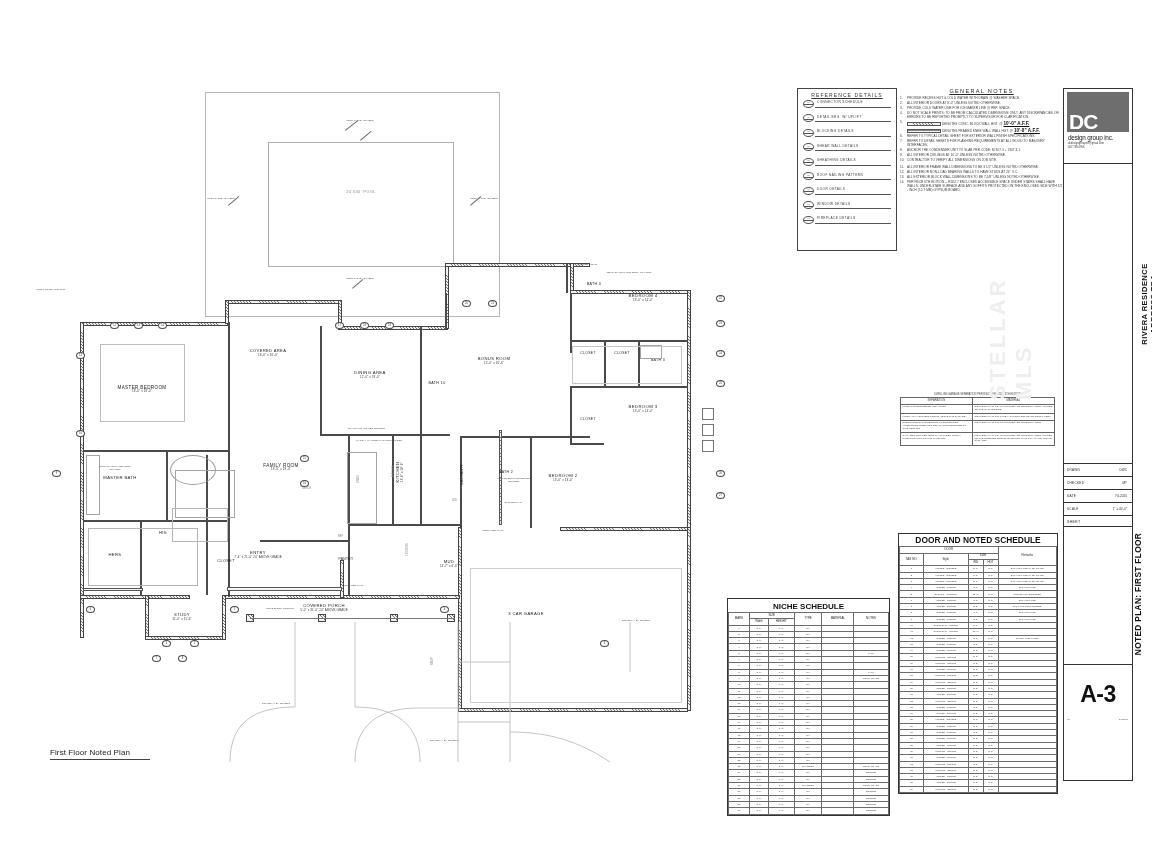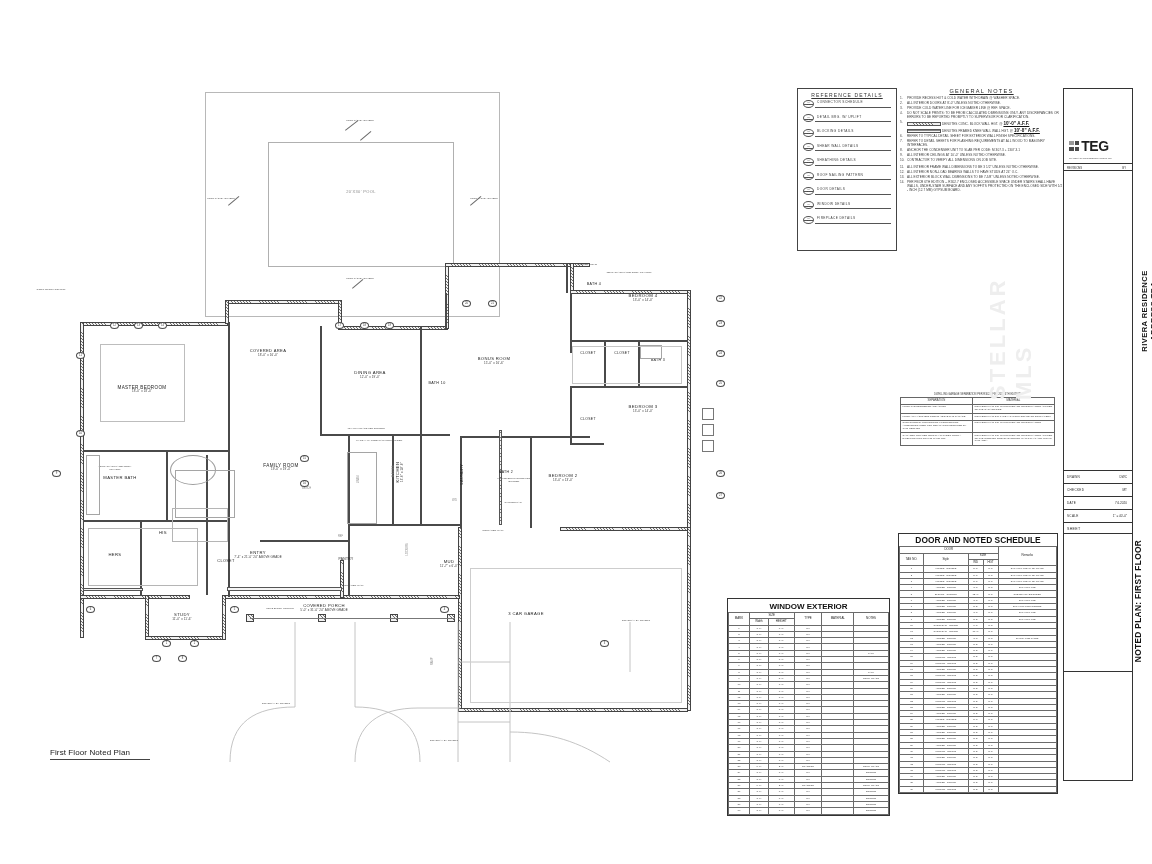--- a/index.html
+++ b/index.html
@@ -577,21 +577,21 @@
           </tr>
         <tr>
           <td>GARAGES LOCATED LESS THAN 3 FEET FROM A DWELLING UNIT ON THE SAME LOT</td>
           <td>NOT LESS THAN 1/2" GYPSUM BOARD OR EQUIVALENT APPLIED TO THE INTERIOR SIDE OF EXTERIOR WALLS THAT ARE WITHIN THIS AREA</td>
           </tr>
       </tbody>
     </table>
   </div>
 
   <div id="winsched">
-    <div class="title">WINDOW EXTERIOR</div>
+    <div class="title">NICHE SCHEDULE</div>
     <table class="sch">
       <thead>
         <tr>
           <th rowspan="2">MARK</th>
           <th colspan="2">SIZE</th>
           <th rowspan="2">TYPE</th>
           <th rowspan="2">MATERIAL</th>
           <th rowspan="2">NOTES</th>
         </tr>
         <tr>
@@ -1114,37 +1114,28 @@
             <td>2'-8"</td>
             <td>8'-0"</td>
             <td class="rem">--</td>
           </tr>
         </tbody>
     </table>
   </div>
 
   <div id="tbcol">
 
-
-    <div class="tbsec" id="tegbox">
-      <div id="teglogo">
-        <span class="tegsq">
-          <i class="lt"></i>
-            <i></i>
-            <i></i>
-            <i></i>
-        </span>
-        <span id="tegword">TEG</span>
-      </div>
-      <div id="tegsub">TRADEMARK ENGINEERING GROUP INC.</div>
-      <div id="revhdr">
-        <span style="left:3px;">REVISIONS</span>
-        <span style="right:6px;">BY</span>
-      </div>
-    </div>
+    <div class="tbsec" id="dcbox">
+      <div id="dcgray"></div>
+      <div id="dctext">DC</div>
+      <div id="dcname">design group inc.</div>
+      <div id="dcmail">dcdesigngroupinc@gmail.com</div>
+      <div id="dcphone">407.738.6906</div>
+    </div>
+
 
     <div class="tbsec" id="projbox">
       <div id="projtxt">
         <span><span>RIVERA RESIDENCE</span><br>
         <span>ADDRESS TBA</span></span>
       </div>
     </div>
 
     <div class="metarow">
       <span class="k">DRAWN</span>
@@ -1163,16 +1154,23 @@
       <span class="v">1" = 40'-0"</span>
       </div>
     <div class="metarow" style="height:11px;">
       <span class="k" style="font-size:3.6px;">SHEET</span>
       </div>
 
     <div id="sheetname">
       <div id="sheetnametxt">NOTED PLAN: FIRST FLOOR</div>
     </div>
 
+    <div id="sheetno">
+      <div id="sheetnotxt">A-3</div>
+      <div id="sheetfoot">
+        <span style="left:3px;">OF</span>
+        <span style="right:4px;">SHEETS</span>
+      </div>
+    </div>
   </div>
 
   <div id="wm">STELLAR MLS</div>
 </div>
 
 </body></html>

